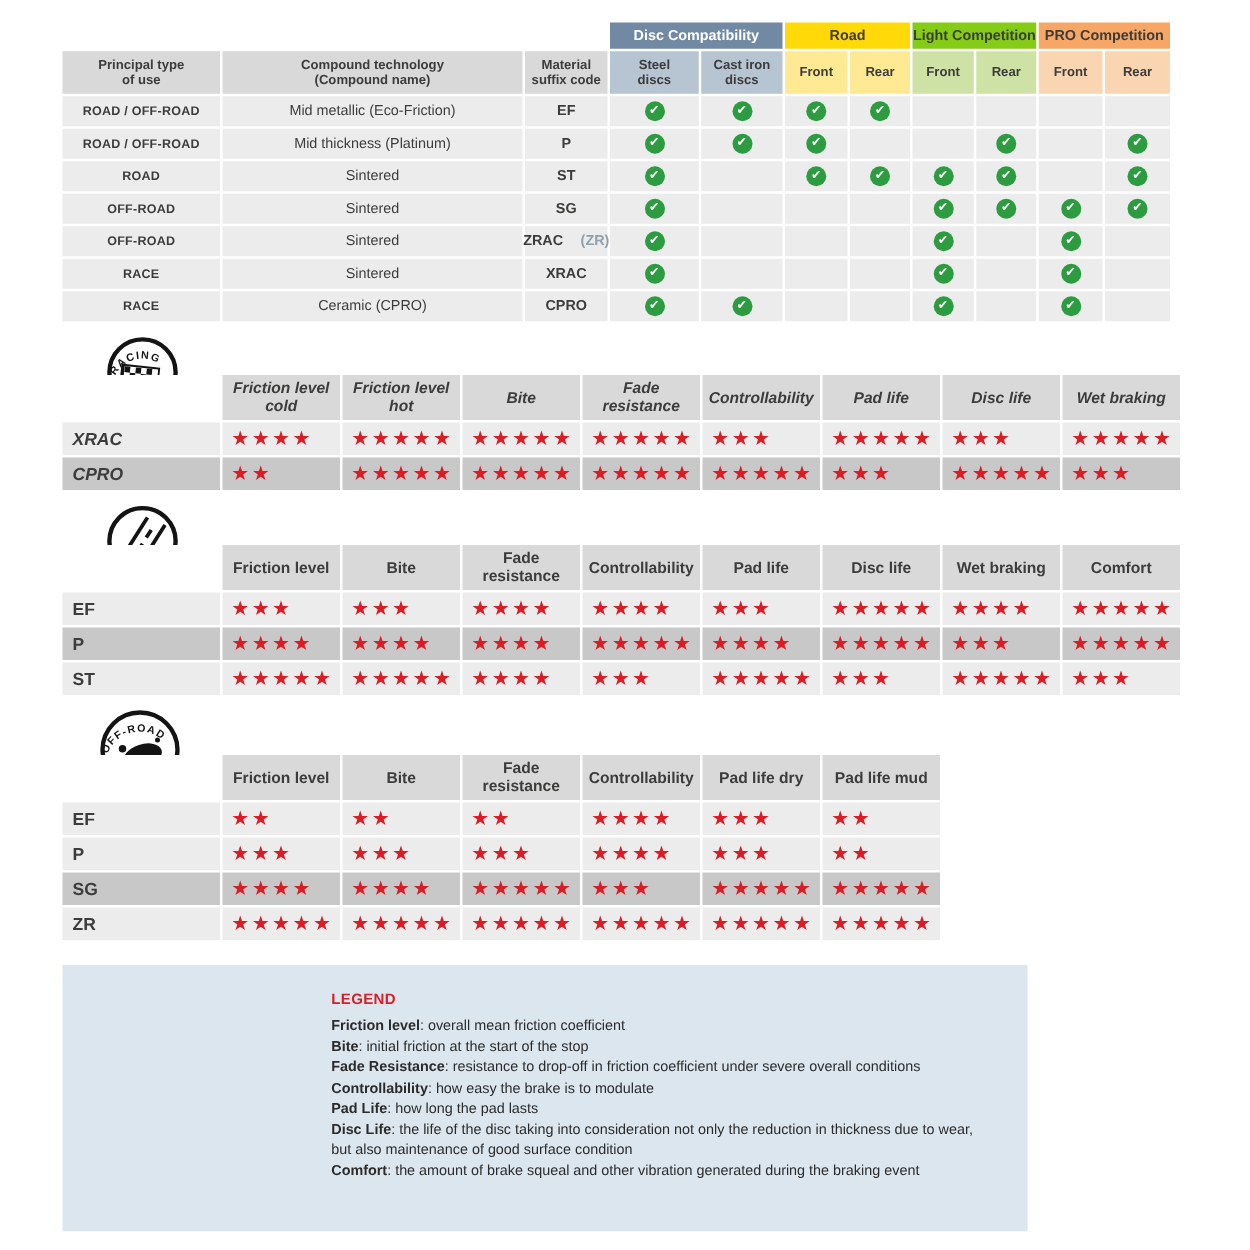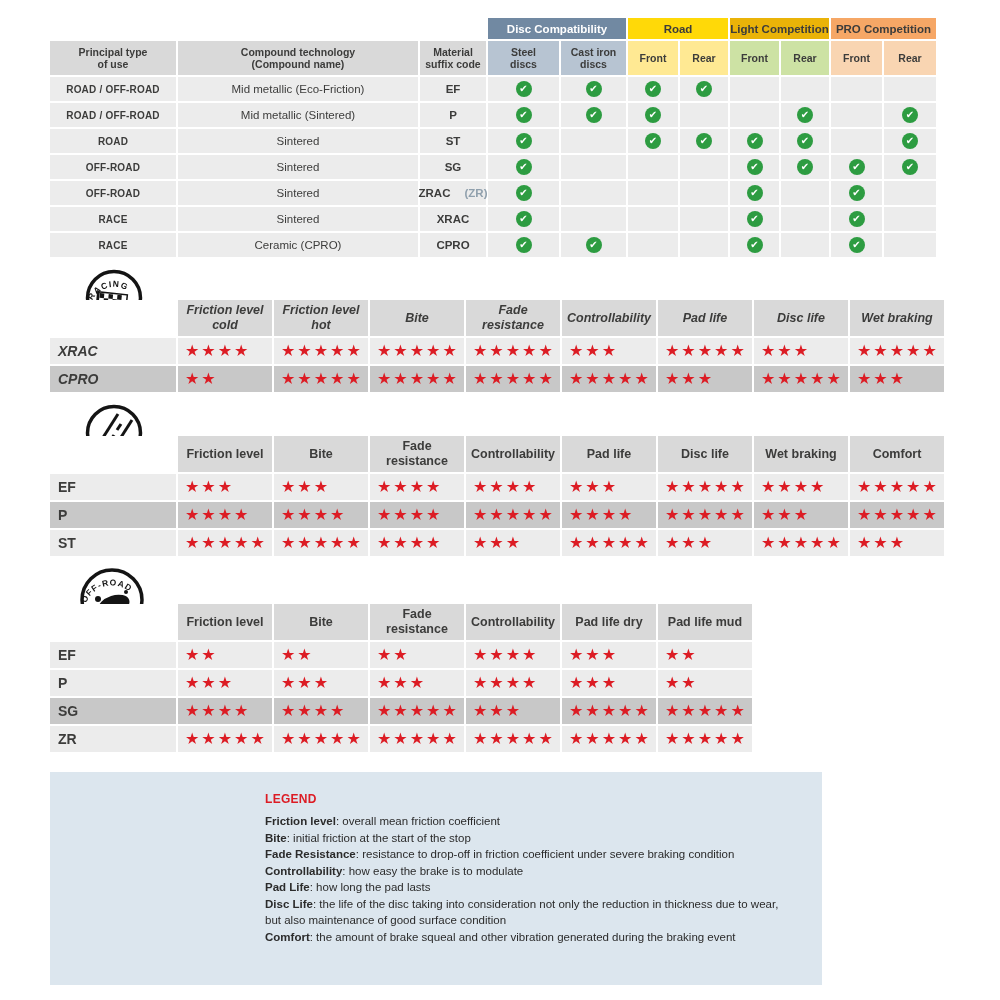--- a/index.html
+++ b/index.html
@@ -58,21 +58,21 @@
 </style>
 </head>
 <body>
 
 <div class="page">
 
   <div id="compat" class="grid">
       <div class="cell blank" style="grid-column: span 3;"></div>
       <div class="cell group" style="grid-column: span 2; background: rgb(113, 137, 162); color: rgb(255, 255, 255);">Disc Compatibility</div>
       <div class="cell group" style="grid-column: span 2; background: rgb(255, 217, 8); color: rgb(60, 60, 59);">Road</div>
-      <div class="cell group" style="grid-column: span 2; background: #eab308; color: rgb(60, 60, 59);">Light Competition</div>
+      <div class="cell group" style="grid-column: span 2; background: #84cc16; color: rgb(60, 60, 59);">Light Competition</div>
       <div class="cell group" style="grid-column: span 2; background: rgb(246, 167, 102); color: rgb(60, 60, 59);">PRO Competition</div>
       <div class="cell colhdr">Principal type
 of use</div>
       <div class="cell colhdr">Compound technology
 (Compound name)</div>
       <div class="cell colhdr">Material
 suffix code</div>
       <div class="cell colhdr" style="background: rgb(183, 196, 210);">Steel
 discs</div>
       <div class="cell colhdr" style="background: rgb(183, 196, 210);">Cast iron
@@ -98,21 +98,21 @@
         <span class="checkmark">✔</span>
       </div>
       <div class="cell data">
         <span class="checkmark">✔</span>
       </div>
       <div class="cell data"></div>
       <div class="cell data"></div>
       <div class="cell data"></div>
       <div class="cell data"></div>
       <div class="cell data use">ROAD / OFF-ROAD</div>
-      <div class="cell data tech">Mid metallic (Sintered)</div>
+      <div class="cell data tech">Mid thickness (Platinum)</div>
       <div class="cell data code">
         <span>P</span>
       </div>
       <div class="cell data">
         <span class="checkmark">✔</span>
       </div>
       <div class="cell data">
         <span class="checkmark">✔</span>
       </div>
       <div class="cell data">
@@ -396,21 +396,21 @@
       <div class="cell rt-stars" aria-label="5 stars">★★★★★</div>
       <div class="cell rt-stars" aria-label="5 stars">★★★★★</div>
       <div class="cell rt-stars" aria-label="5 stars">★★★★★</div>
     </div>
 
   <div class="legend">
     <div class="legend-title">LEGEND</div>
     <div id="legend-items">
         <div class="legend-line"><b>Friction level</b><span>: overall mean friction coefficient</span></div>
         <div class="legend-line"><b>Bite</b><span>: initial friction at the start of the stop</span></div>
-        <div class="legend-line"><b>Fade Resistance</b><span>: resistance to drop-off in friction coefficient under severe braking condition</span></div>
+        <div class="legend-line"><b>Fade Resistance</b><span>: resistance to drop-off in friction coefficient under severe overall conditions</span></div>
         <div class="legend-line"><b>Controllability</b><span>: how easy the brake is to modulate</span></div>
         <div class="legend-line"><b>Pad Life</b><span>: how long the pad lasts</span></div>
         <div class="legend-line"><b>Disc Life</b><span>: the life of the disc taking into consideration not only the reduction in thickness due to wear,</span></div>
         <div class="legend-line"><span>but also maintenance of good surface condition</span></div>
         <div class="legend-line"><b>Comfort</b><span>: the amount of brake squeal and other vibration generated during the braking event</span></div>
       </div>
   </div>
 
 </div>
 

